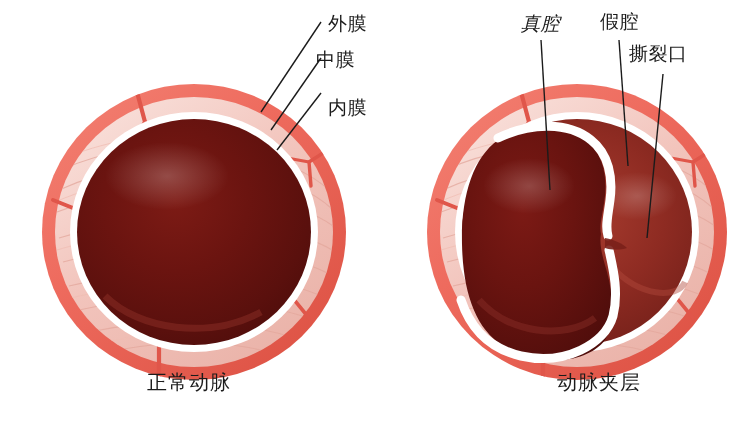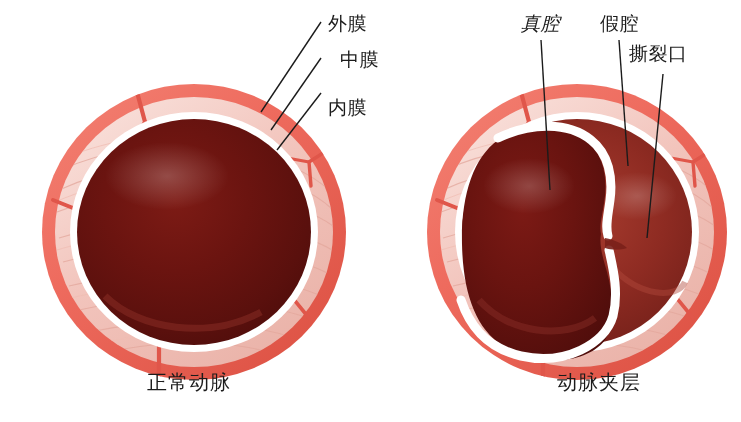--- a/index.html
+++ b/index.html
@@ -40,24 +40,24 @@
   .caption-text {
     position: absolute;
     font-family: "DejaVu Sans", "Liberation Sans", sans-serif;
     font-size: 20px;
     color: #1b1b1b;
     white-space: nowrap;
     letter-spacing: 1px;
     line-height: 1;
   }
   .lbl-waimo  { left: 319px; top: 14px; }
-  .lbl-zhongmo{ left: 331px; top: 50px; }
+  .lbl-zhongmo{ left: 307px; top: 50px; }
   .lbl-neimo  { left: 319px; top: 98px; }
   .lbl-zhen   { left: 512px; top: 14px; font-style: italic; }
-  .lbl-jia    { left: 591px; top: 14px; }
+  .lbl-jia    { left: 591px; top: 14px; font-family: Liberation Mono, monospace; }
   .lbl-silie  { left: 620px; top: 44px; }
   .cap-normal { left: 138px; top: 372px; }
   .cap-dissect{ left: 548px; top: 372px; }
 </style>
 </head>
 <body>
 
 <div id="stage">
 
   <svg class="figure" viewBox="0 0 741 422">

